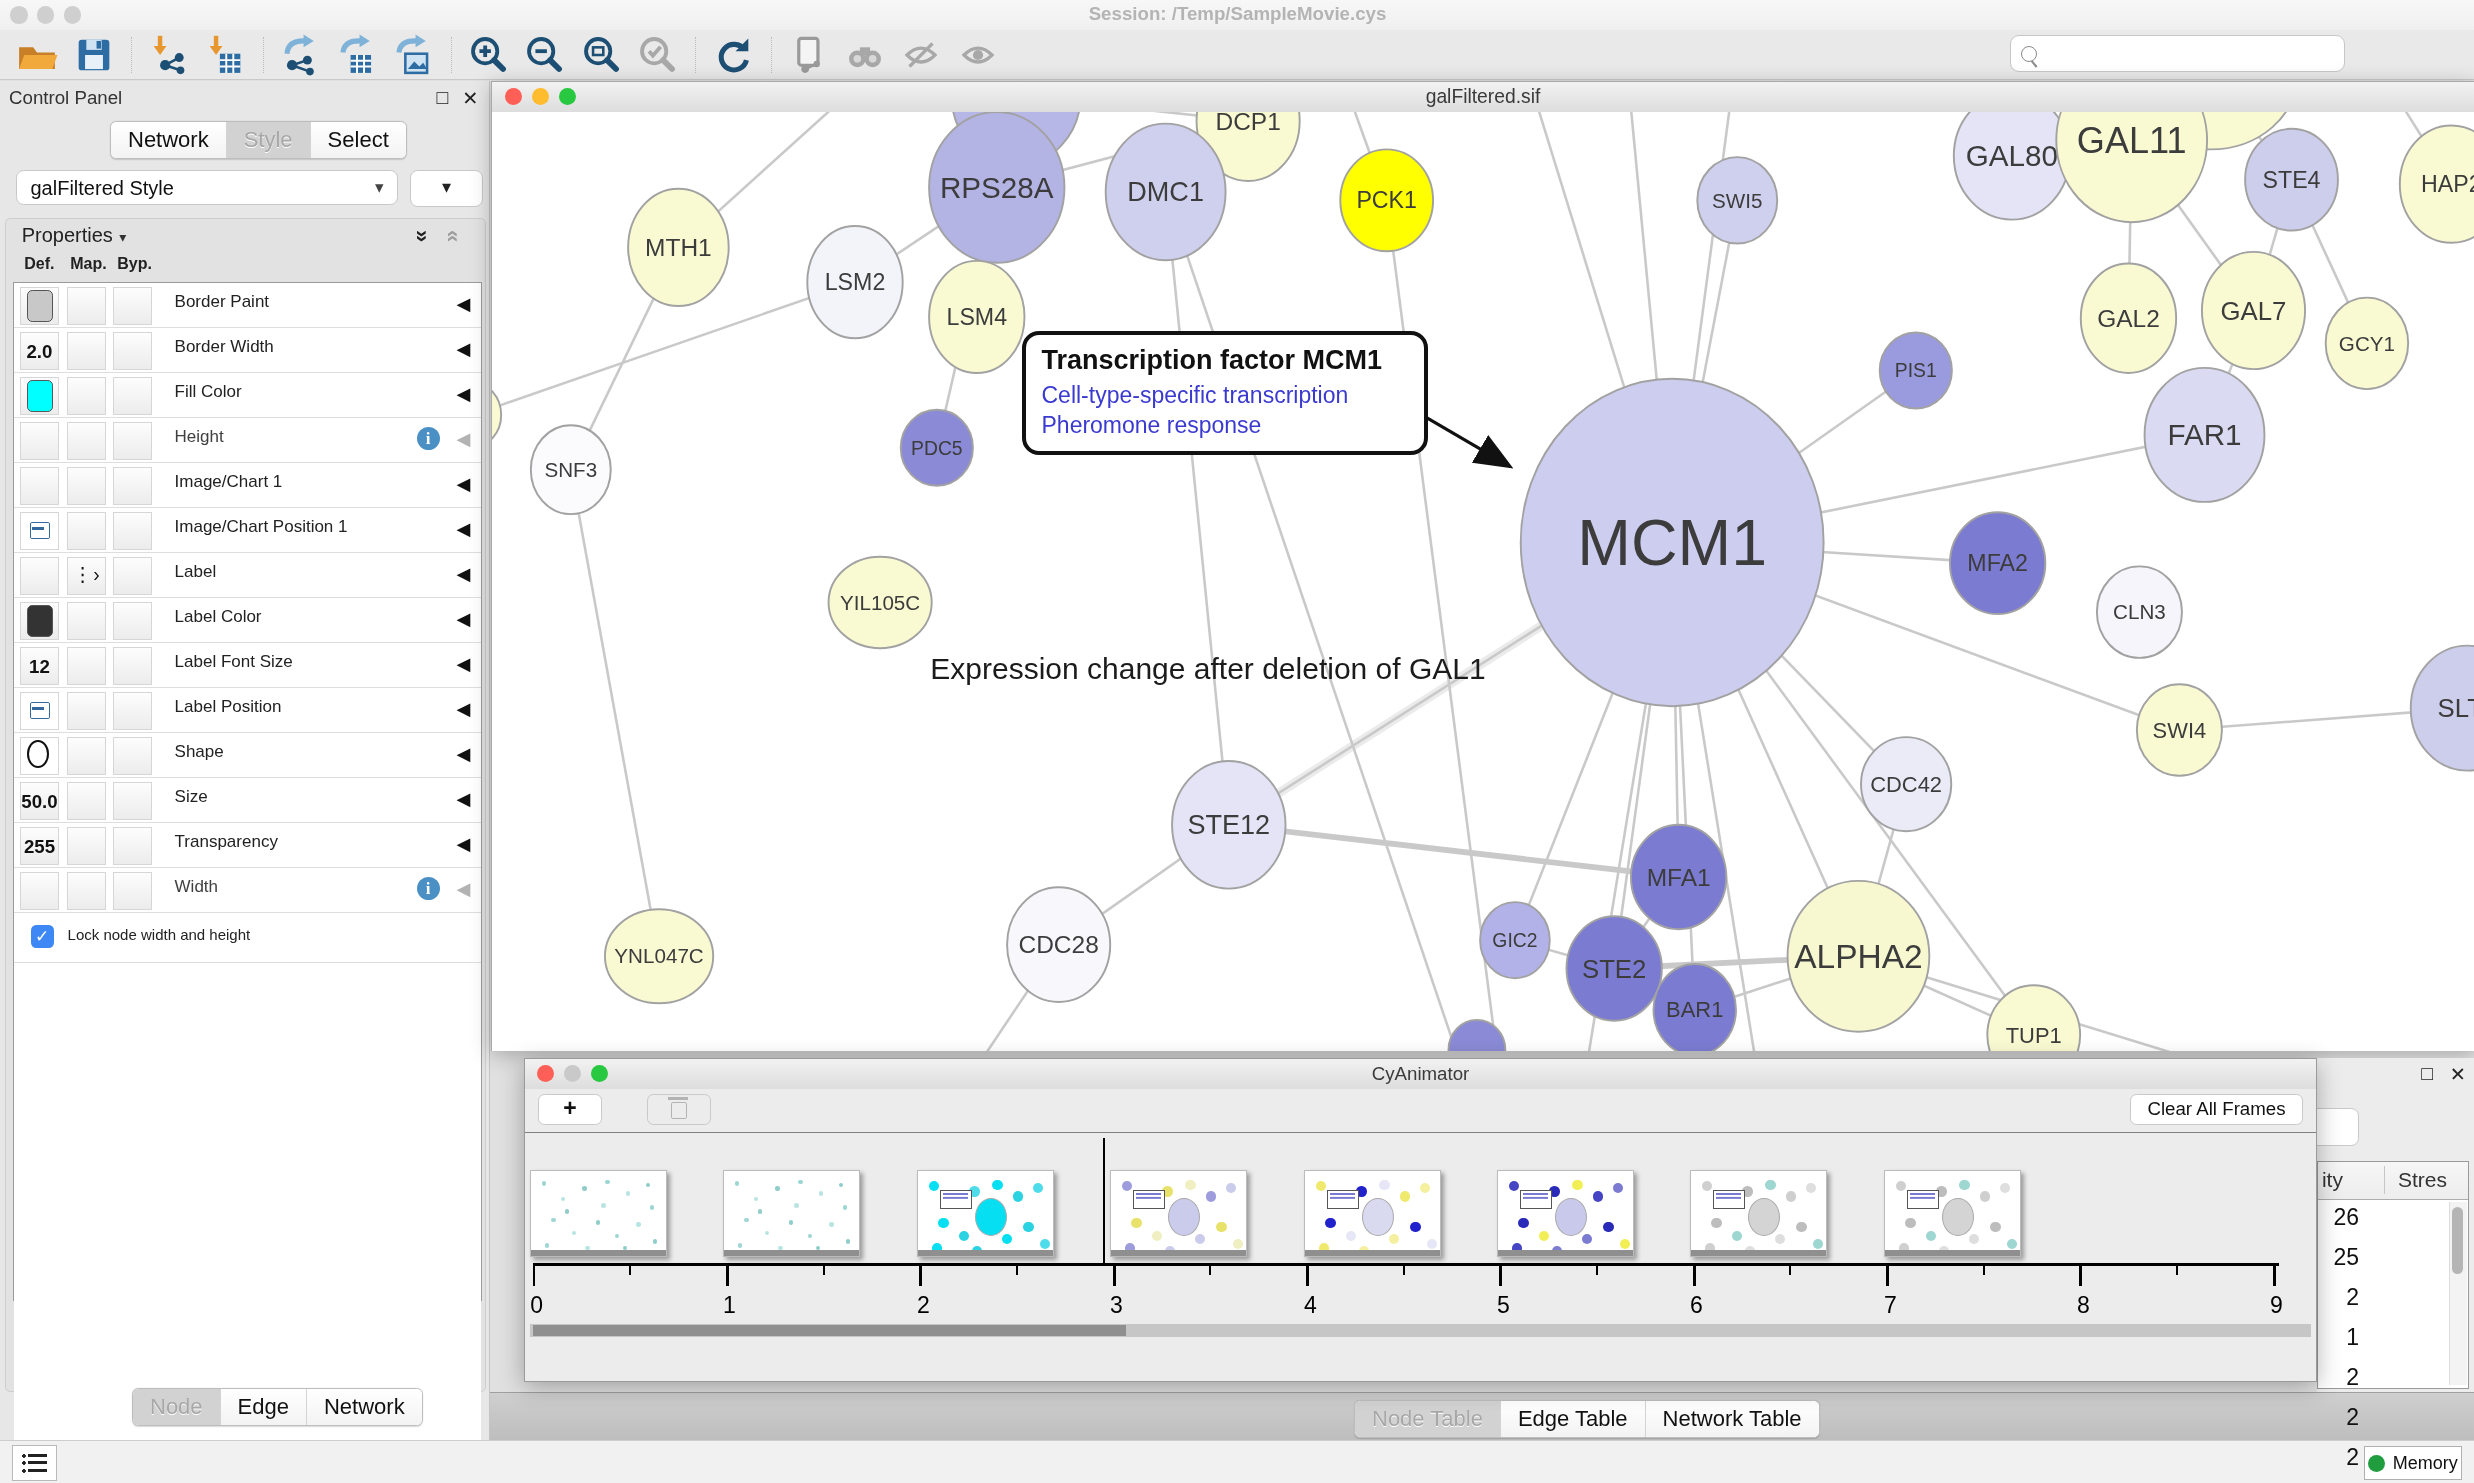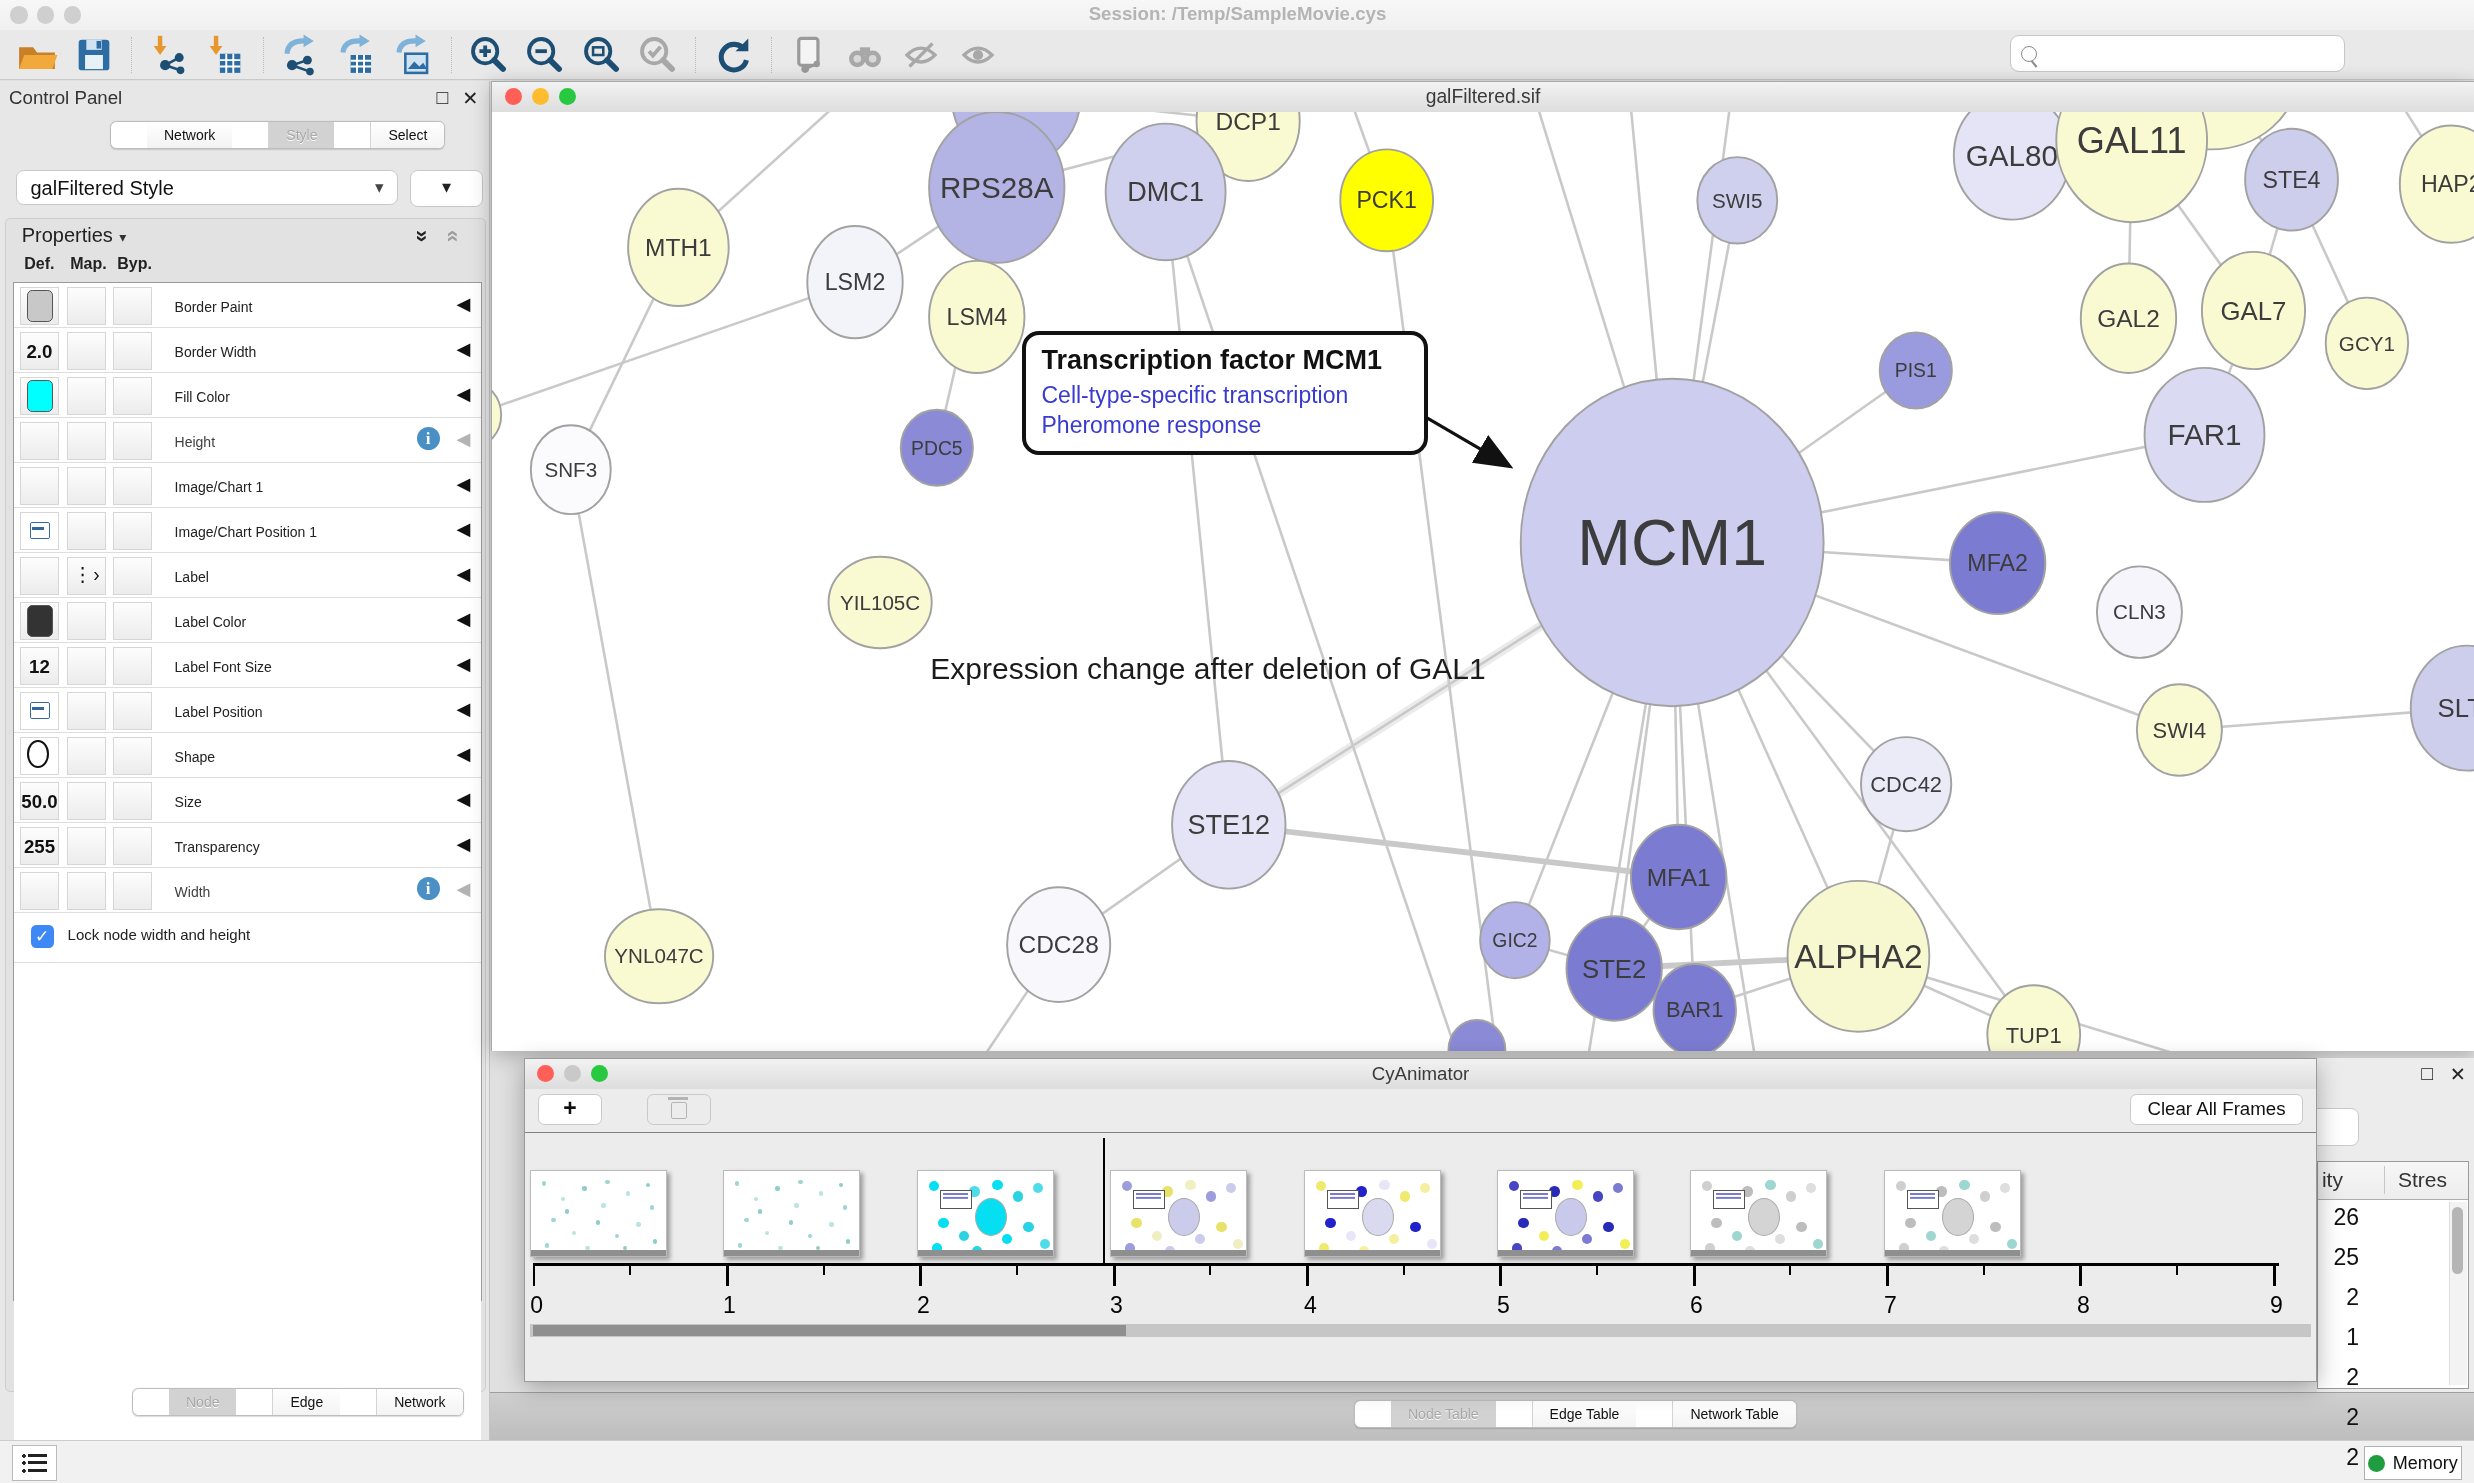--- a/index.html
+++ b/index.html
@@ -16,21 +16,21 @@
   #search-box{position:absolute;right:129px;top:35px;width:335px;height:37px;background:#fff;border:1.3px solid #c6c6c6;border-radius:9px;display:flex;align-items:center;padding-left:10.3px;box-sizing:border-box;}
   .mag{width:14px;height:14px;border:1.9px solid #8a8a8a;border-radius:50%;position:relative;}
   .mag::after{content:"";position:absolute;left:10.3px;top:13px;width:1.9px;height:7.7px;background:#8a8a8a;transform:rotate(-40deg);}
   #search-input{border:none;outline:none;font-size:18px;margin-left:9px;width:277px;background:transparent;}
   
   #control-panel{left:0;top:81px;width:490px;height:1359px;background:#e7e7e7;border-right:1.3px solid #c4c4c4;box-sizing:border-box;}
   #cp-header{left:0;top:0;width:490px;height:34px;}
   #cp-title{left:9px;top:6.4px;font-size:18.7px;color:#333;}
   .panel-btns{position:absolute;right:11.6px;top:6.4px;font-size:19.3px;color:#222;display:flex;gap:14px;}
   .seg{display:flex;border:0.6px solid #bdbdbd;border-radius:6.4px;overflow:hidden;background:#fff;box-shadow:0 0.6px 1.3px rgba(0,0,0,.15);}
-  .seg .s{padding:5.2px 17px;font-size:14px;color:#111;background:linear-gradient(#ffffff,#f3f3f3);border-left:0.6px solid #d4d4d4;white-space:nowrap;margin-left:36px;}
+  .seg .s{padding:5.2px 17px;font-size:22px;color:#111;background:linear-gradient(#ffffff,#f3f3f3);border-left:0.6px solid #d4d4d4;white-space:nowrap;}
   .seg .s:first-child{border-left:none;}
   .seg .s.active{background:#d2d2d2;color:#a7a7a7;text-shadow:0 0.6px 0 #fff;}
   #cp-tabs{left:110px;top:40px;}
   #style-combo{left:15.5px;top:89px;width:382px;height:35px;background:#fff;border:1.3px solid #c8c8c8;border-radius:7.7px;line-height:34px;font-size:20px;padding-left:14px;box-sizing:border-box;color:#111;}
   #style-combo .chev{position:absolute;right:13px;top:0;font-size:17px;color:#444;}
   #style-menu-btn{left:410px;top:89px;width:71px;height:35px;background:#fff;border:1.3px solid #c8c8c8;border-radius:7.7px;text-align:center;line-height:32px;font-size:18px;color:#222;}
   #props-panel{left:5.2px;top:137px;width:479px;height:1172px;background:#e2e2e2;border:0.6px solid #cdcdcd;border-radius:5.2px;}
   #props-header{left:0;top:0;width:100%;height:34px;}
   #props-title{left:15.5px;top:5.2px;font-size:20px;color:#222;}
   #props-title .chev{font-size:14px;margin-left:6.4px;color:#333;}
@@ -42,21 +42,21 @@
   #prop-rows{left:6.4px;top:63px;width:467px;height:1018px;background:#fff;border:1.3px solid #9a9a9a;border-bottom:none;}
   .prop-row{position:relative;height:44px;border-bottom:1.3px solid #dedede;}
   .prop-row .cell{position:absolute;top:3.9px;width:37px;height:36px;background:linear-gradient(#fdfdfd,#ececec);border:0.6px solid #d6d6d6;}
   .cell.c-def{left:6.4px;} .cell.c-map{left:53px;} .cell.c-byp{left:99px;}
   .swatch{position:absolute;left:5.8px;top:2.6px;width:24.5px;height:30px;border:1.3px solid #555;border-radius:5.2px;}
   .defval{position:absolute;width:100%;text-align:center;top:7.7px;font-size:18.7px;font-weight:bold;color:#111;}
   .pos-icon{position:absolute;left:9px;top:9px;width:18px;height:15.5px;border:1.9px solid #35699e;border-radius:1.9px;}
   .pos-icon::after{content:"";position:absolute;left:1.3px;top:4.5px;width:11.6px;height:2.6px;background:#35699e;}
   .ellipse-icon{position:absolute;left:6.4px;top:2.6px;width:22px;height:28px;border:2.6px solid #111;border-radius:50%;box-sizing:border-box;}
   .map-icon{position:absolute;left:5.2px;top:5.2px;font-size:19.3px;color:#111;letter-spacing:1.3px;}
-  .plabel{position:absolute;left:161px;top:16px;font-size:14px;color:#222;}
+  .plabel{position:absolute;left:161px;top:9px;font-size:17px;color:#222;}
   .plabel.dis{color:#404040;}
   .ptri{position:absolute;right:10.3px;top:10.3px;font-size:18px;color:#111;}
   .ptri.dis{color:#b3b3b3;}
   .pinfo{position:absolute;right:41px;top:9px;width:23px;height:23px;border-radius:50%;background:#4a90c4;color:#fff;text-align:center;line-height:23px;font-size:17px;font-weight:bold;font-family:"Liberation Serif",serif;}
   #lock-row{position:relative;height:49px;background:#fff;border-bottom:1.3px solid #dedede;}
   #lock-box{position:absolute;left:17px;top:11.6px;width:23px;height:23px;background:#3d88f4;border-radius:5.2px;color:#fff;text-align:center;line-height:23px;font-size:17px;}
   #lock-label{position:absolute;left:54px;top:13px;font-size:15px;color:#222;}
   #prop-rest{position:relative;background:#fff;height:100%;}
   #cp-bottom-tabs{left:132px;top:1307px;}
   

